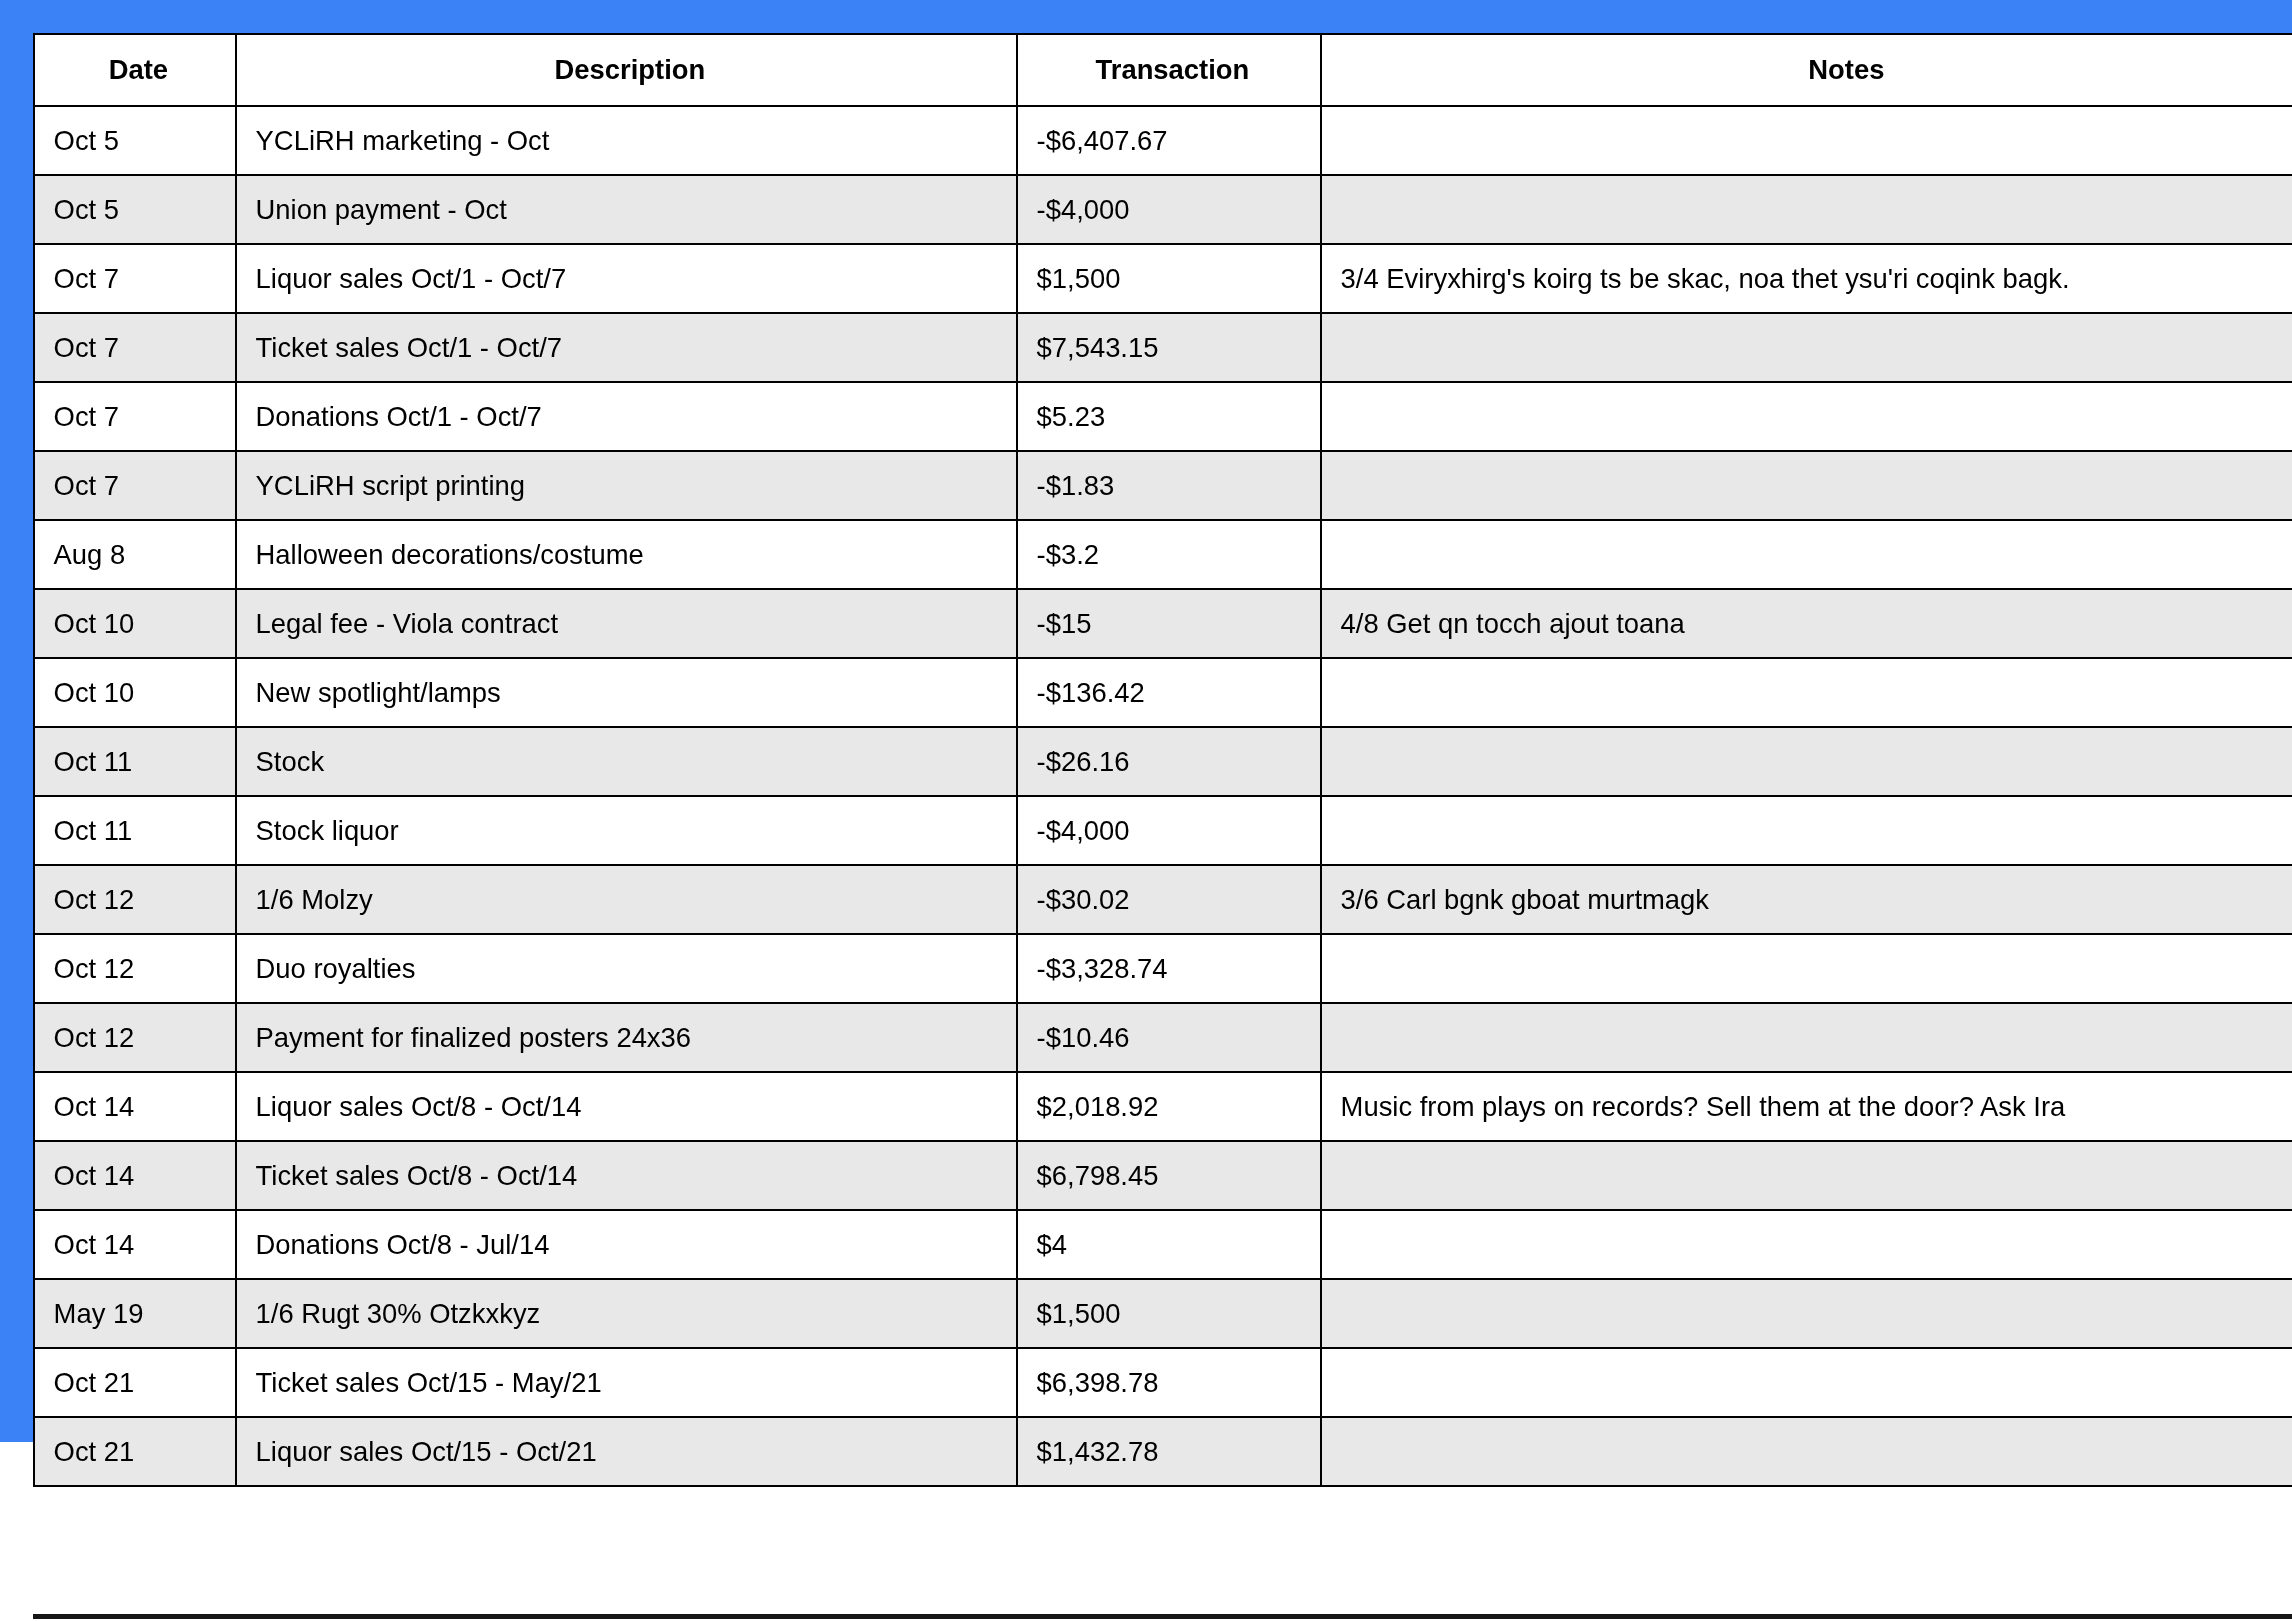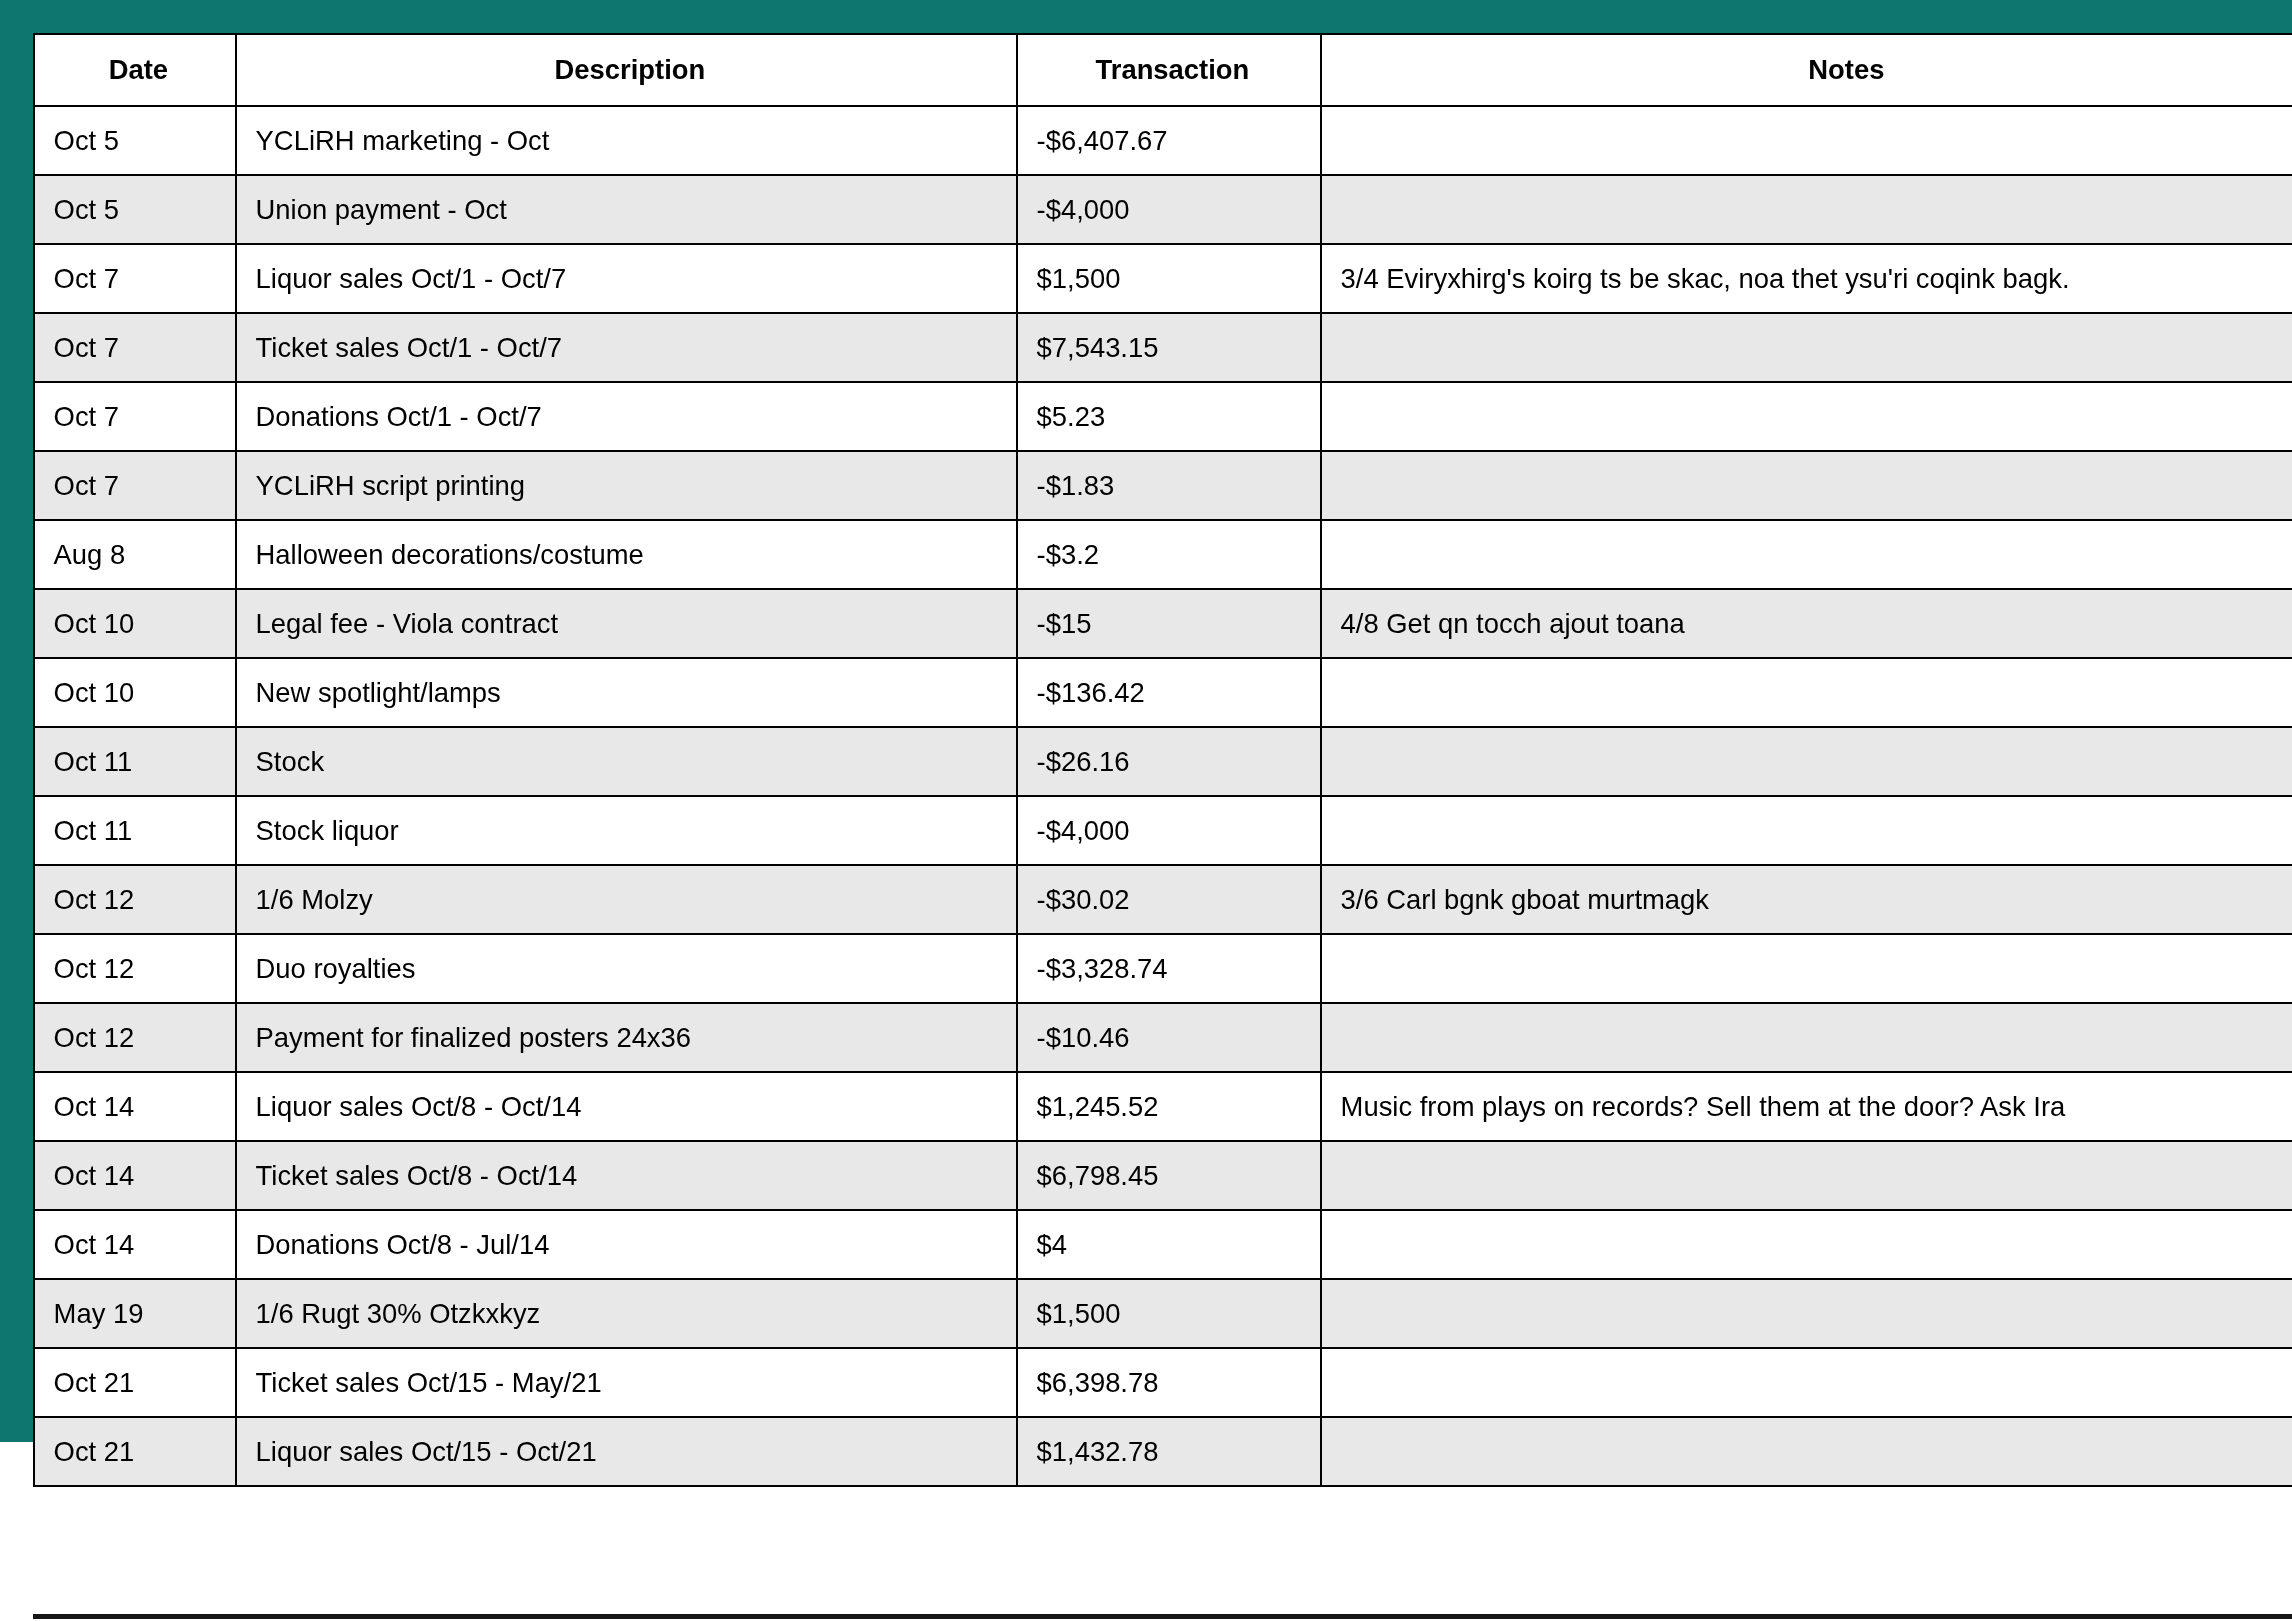--- a/index.html
+++ b/index.html
@@ -8,21 +8,21 @@
     background: #ffffff;
     width: 2293px;
     height: 1621px;
     overflow: hidden;
     font-family: "Liberation Sans", sans-serif;
   }
   .page {
     position: relative;
     width: 2293px;
     height: 1442px;
-    background: #0f766e;
+    background: #3b82f6;
   }
   .table-wrap {
     position: absolute;
     left: 33px;
     top: 33px;
   }
   table.ledger {
     border-collapse: collapse;
     table-layout: fixed;
     width: 2333px; 
@@ -170,21 +170,21 @@
   </tr>
           <tr class="zebra">
     <td>Oct 12</td>
     <td>Payment for finalized posters 24x36</td>
     <td>-$10.46</td>
     <td></td>
   </tr>
           <tr>
     <td>Oct 14</td>
     <td>Liquor sales Oct/8 - Oct/14</td>
-    <td>$1,245.52</td>
+    <td>$2,018.92</td>
     <td>Music from plays on records? Sell them at the door? Ask Ira</td>
   </tr>
           <tr class="zebra">
     <td>Oct 14</td>
     <td>Ticket sales Oct/8 - Oct/14</td>
     <td>$6,798.45</td>
     <td></td>
   </tr>
           <tr>
     <td>Oct 14</td>

